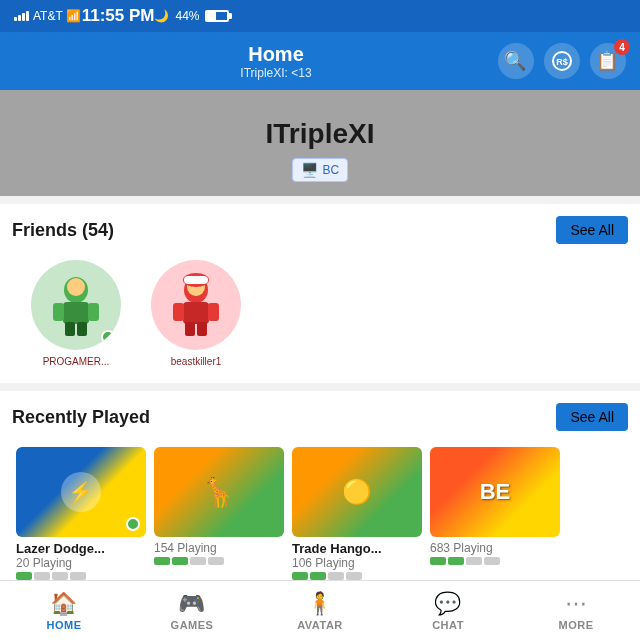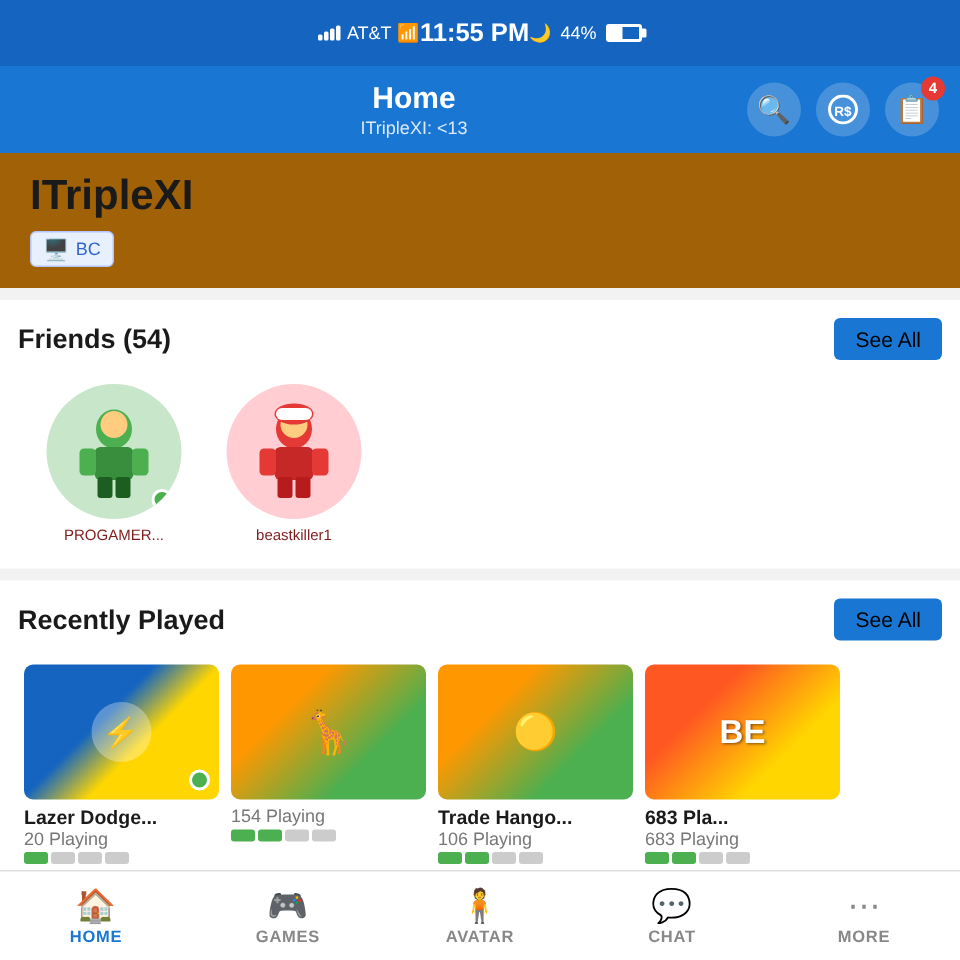--- a/index.html
+++ b/index.html
@@ -10,24 +10,24 @@
       font-family: -apple-system, BlinkMacSystemFont, 'Segoe UI', sans-serif;
       background: #f2f2f2;
       overflow: hidden;
     }
 
     
     .status-bar {
       background: #1565c0;
       color: white;
       display: flex;
-      justify-content: center;
+      justify-content: flex-start;
       align-items: center;
       padding: 4px 14px;
-      height: 44px;
+      height: 32px;
       font-size: 12px;
     }
     .status-left { display: flex; align-items: center; gap: 4px; }
     .status-center { font-weight: 600; font-size: 17px; }
     .status-right { display: flex; align-items: center; gap: 6px; font-size: 12px; }
     .battery {
       width: 24px; height: 12px;
       border: 2px solid white;
       border-radius: 2px;
       position: relative;
@@ -101,23 +101,24 @@
 
     
     .content {
       height: calc(640px - 28px - 58px - 60px);
       overflow-y: auto;
       background: #f2f2f2;
     }
 
     
     .profile-section {
-      background: #a16207;
-      padding: 12px 20px 14px;
+      background: #a3a3a3;
+      padding: 28px 20px 14px;
       margin-bottom: 8px;
+      text-align: center;
     }
     .username {
       font-size: 28px;
       font-weight: 700;
       color: #1a1a1a;
       margin-bottom: 8px;
     }
     .bc-badge {
       display: inline-flex;
       align-items: center;
@@ -459,21 +460,20 @@
           <div class="rating-dot"></div>
           <div class="rating-dot gray"></div>
           <div class="rating-dot gray"></div>
         </div>
       </div>
 
       <div class="game-item">
         <div class="game-thumb thumb-be">
           <div style="position:absolute;bottom:0;left:0;right:0;top:0;display:flex;align-items:center;justify-content:center;font-size:22px;font-weight:700;color:white;text-shadow:1px 1px 2px rgba(0,0,0,0.5);">BE</div>
         </div>
-        <div class="game-name">683 Pla...</div>
         <div class="game-players">683 Playing</div>
         <div class="game-rating">
           <div class="rating-dot"></div>
           <div class="rating-dot"></div>
           <div class="rating-dot gray"></div>
           <div class="rating-dot gray"></div>
         </div>
       </div>
 
     </div>

